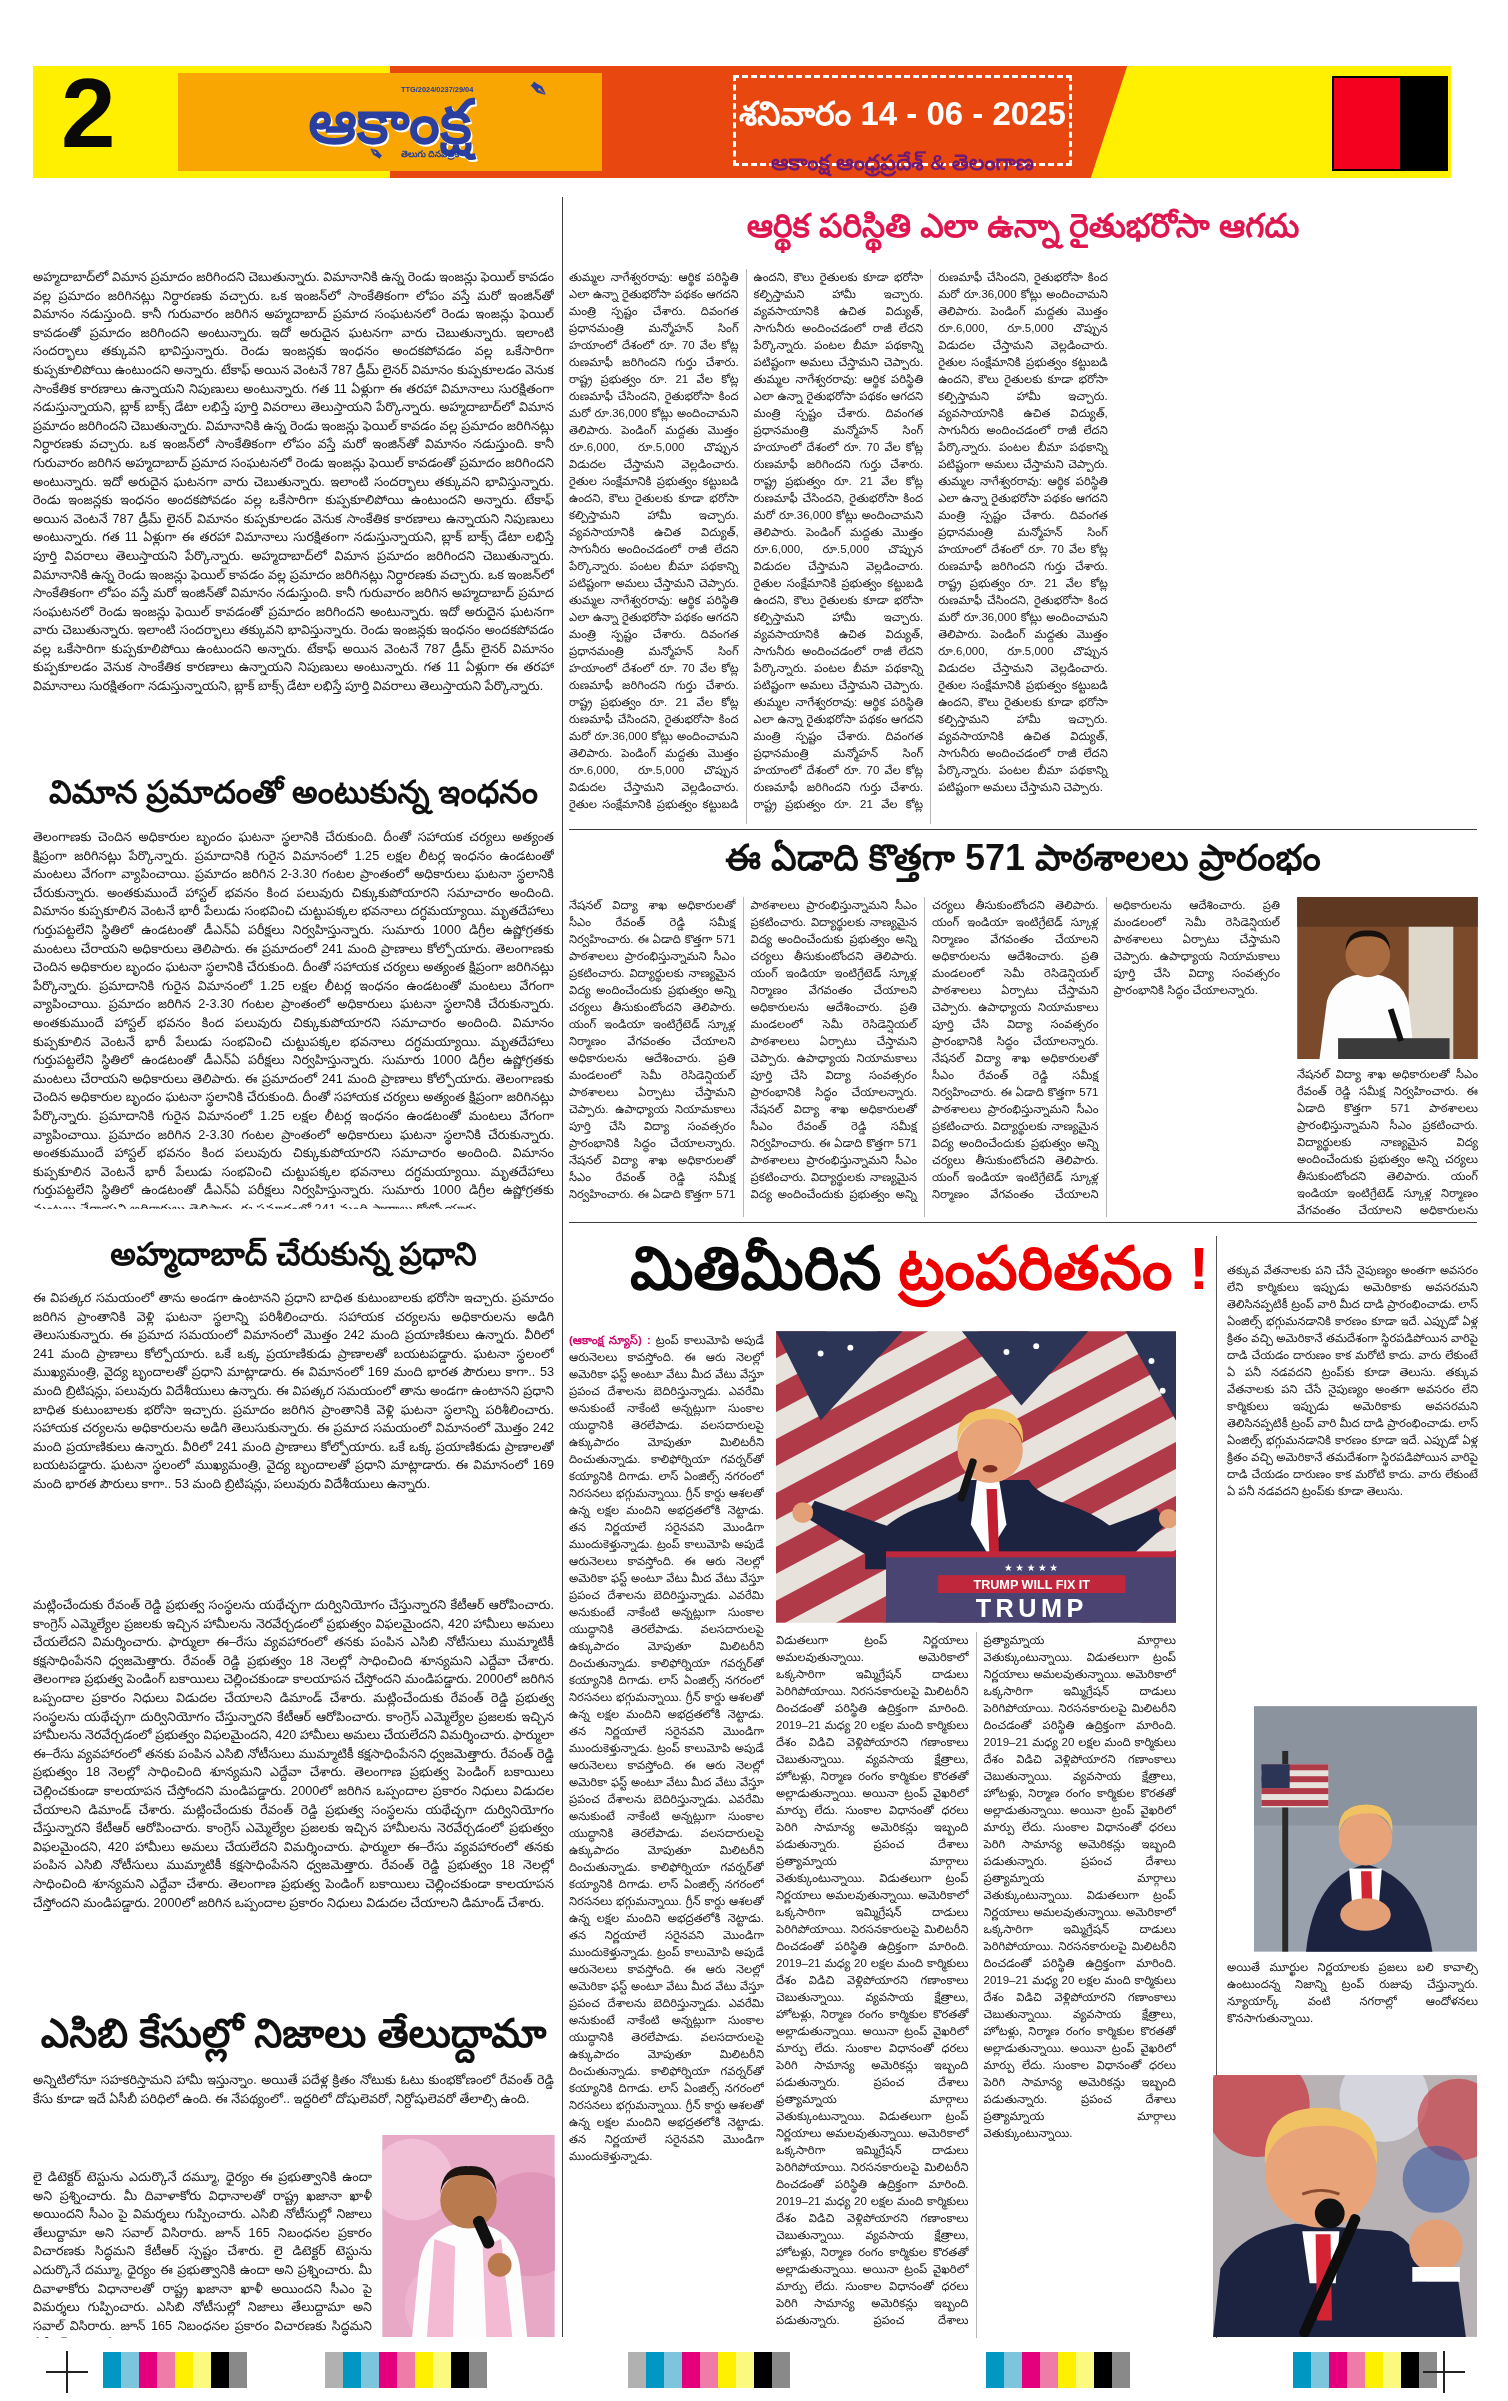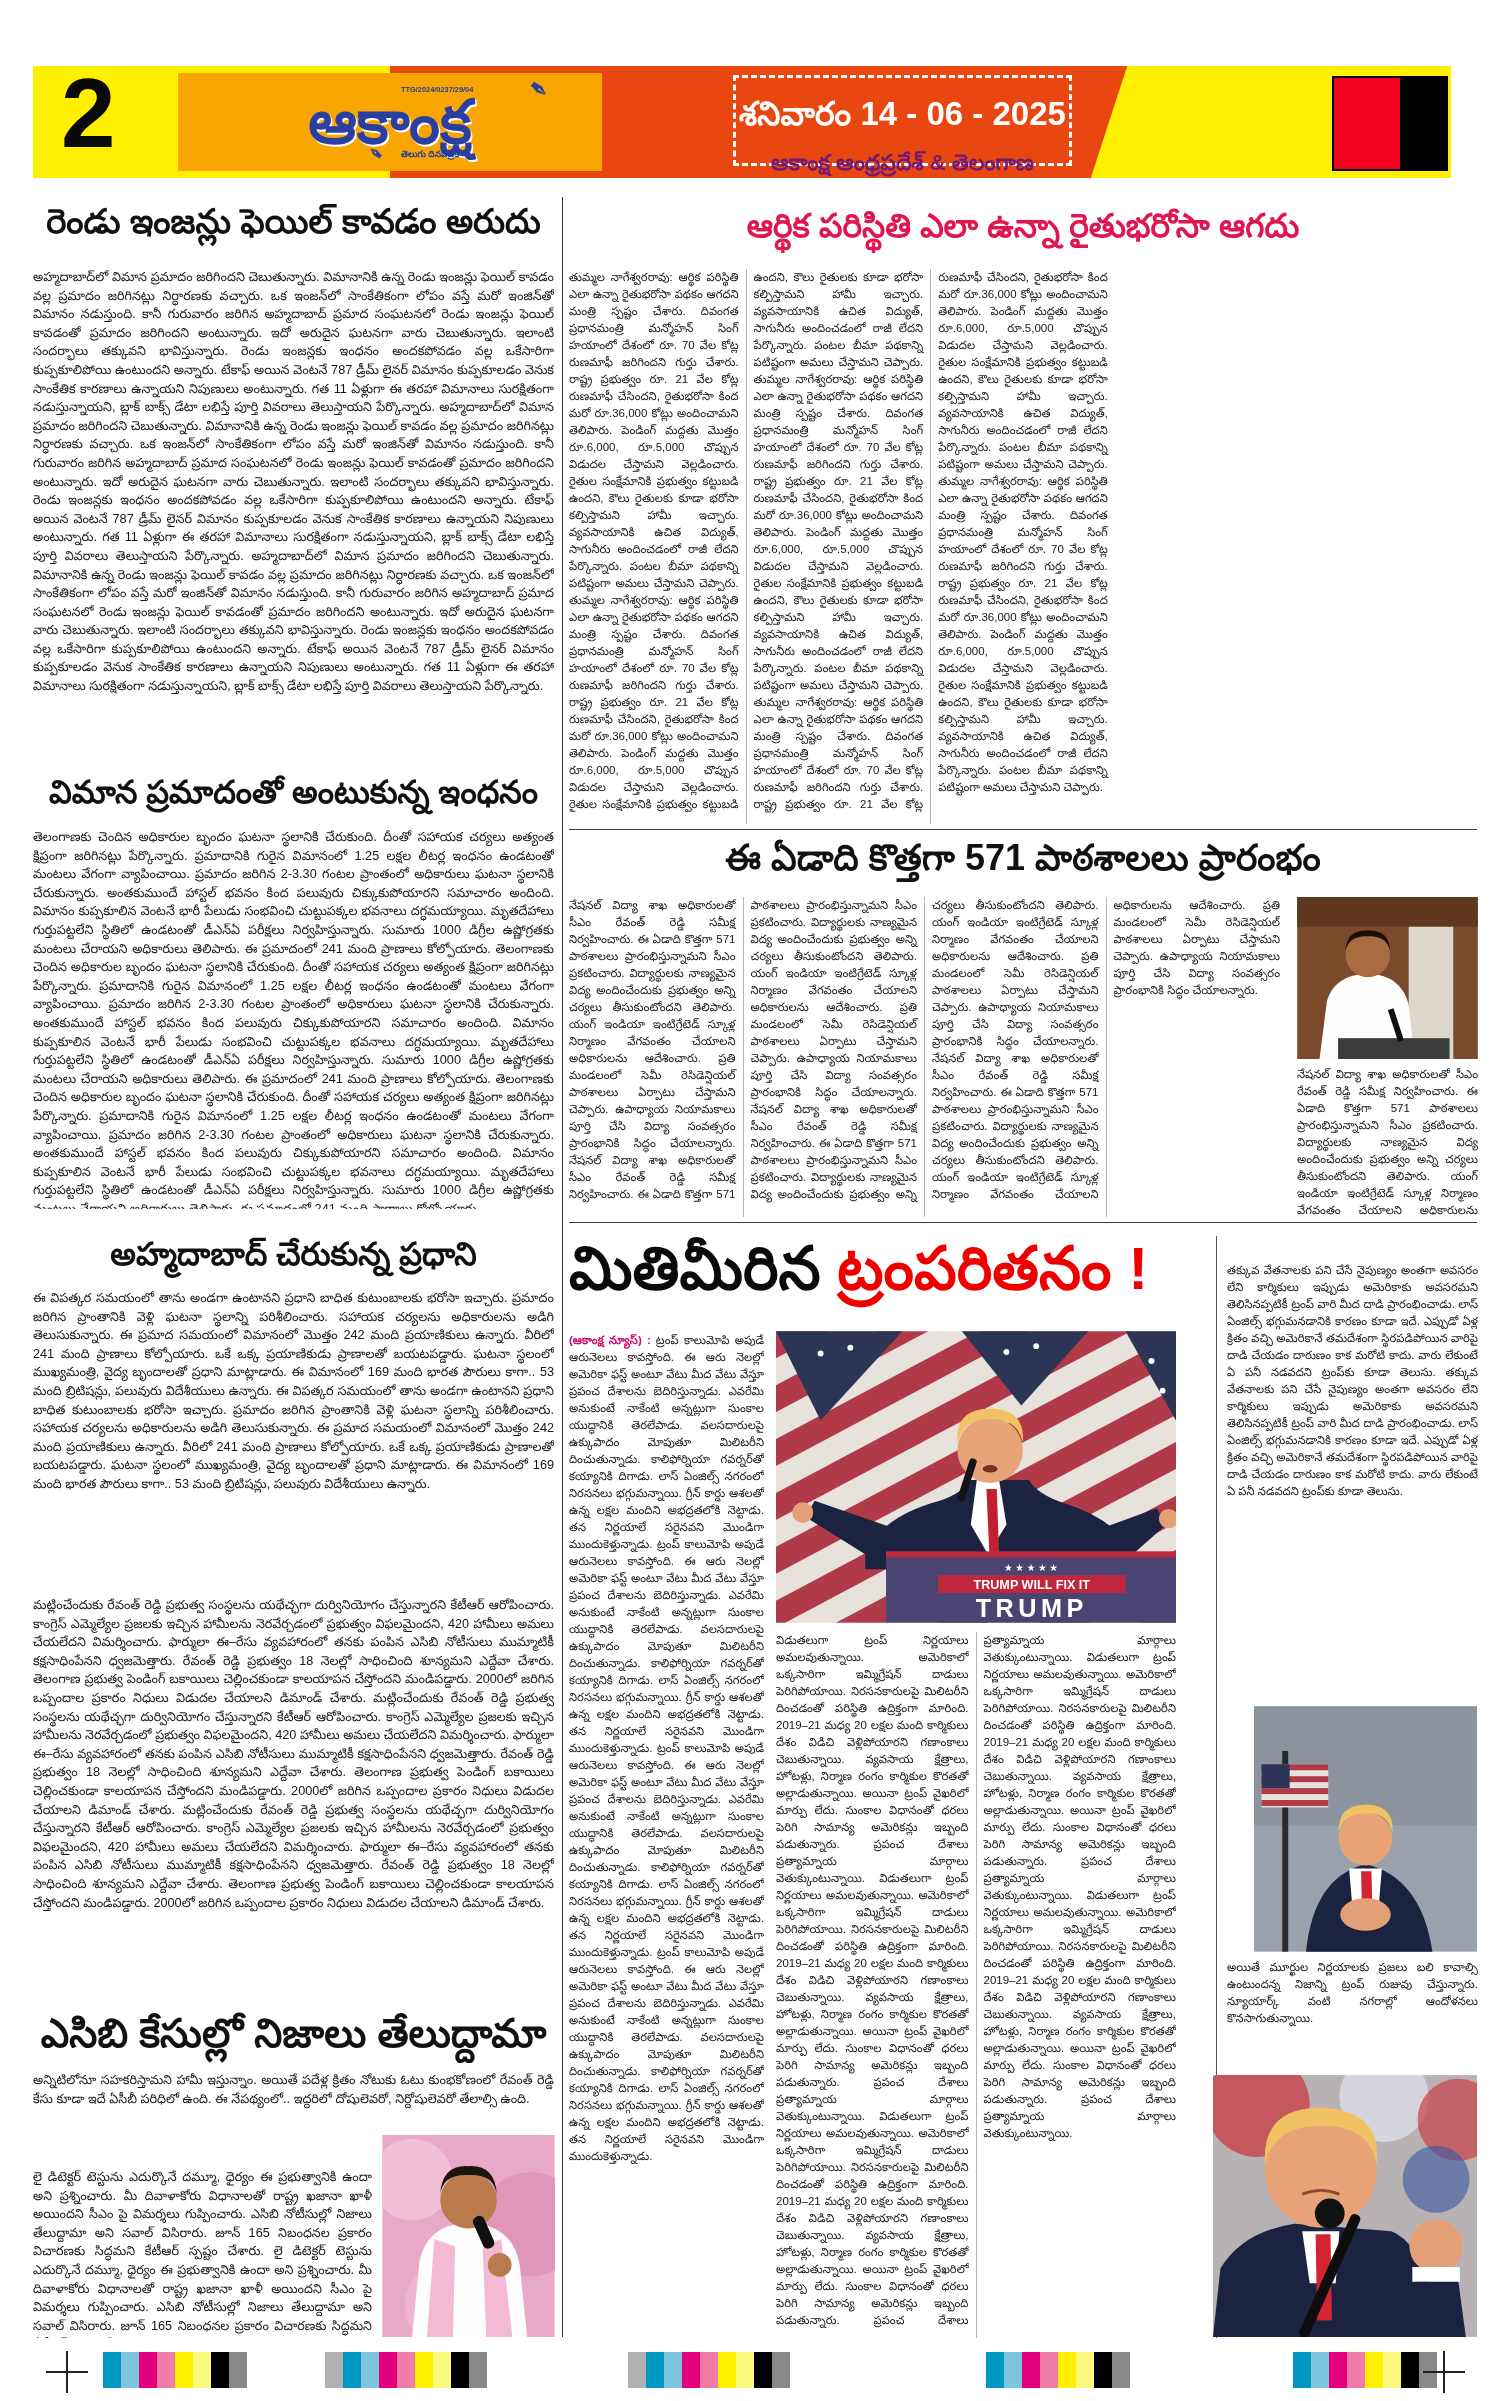--- a/index.html
+++ b/index.html
@@ -51,21 +51,20 @@
       <div style="margin-top:17px;text-align:center;color:#fff;font-size:33px;font-weight:700;">శనివారం 14 - 06 - 2025</div>
       <div style="margin-top:9px;text-align:center;color:#701a75;font-size:22px;font-weight:700;">ఆకాంక్ష ఆంధ్రప్రదేశ్ &amp; తెలంగాణ</div>
     </div>
   </div>
 
   <div class="abs vrule" style="left:562px;top:197px;height:2140px;"></div>
   <div class="abs hrule" style="left:569px;top:829px;width:908px;"></div>
   <div class="abs hrule" style="left:569px;top:1222px;width:908px;"></div>
   <div class="abs vrule" style="left:1216px;top:1236px;height:1102px;border-left:0.7px solid #555;"></div>
 
-  <div class="abs hl" style="left:33px;top:202px;width:521px;font-size:34px;">రెండు ఇంజన్లు ఫెయిల్ కావడం అరుదు</div>
   <div class="abs just body-txt" style="left:33px;top:268px;width:521px;height:480px;">అహ్మదాబాద్‌లో విమాన ప్రమాదం జరిగిందని చెబుతున్నారు. విమానానికి ఉన్న రెండు ఇంజన్లు ఫెయిల్ కావడం వల్ల ప్రమాదం జరిగినట్లు నిర్ధారణకు వచ్చారు. ఒక ఇంజన్‌లో సాంకేతికంగా లోపం వస్తే మరో ఇంజిన్‌తో విమానం నడుస్తుంది. కానీ గురువారం జరిగిన అహ్మదాబాద్ ప్రమాద సంఘటనలో రెండు ఇంజన్లు ఫెయిల్ కావడంతో ప్రమాదం జరిగిందని అంటున్నారు. ఇదో అరుదైన ఘటనగా వారు చెబుతున్నారు. ఇలాంటి సందర్భాలు తక్కువని భావిస్తున్నారు. రెండు ఇంజన్లకు ఇంధనం అందకపోవడం వల్ల ఒకేసారిగా కుప్పకూలిపోయి ఉంటుందని అన్నారు. టేకాఫ్ అయిన వెంటనే 787 డ్రీమ్ లైనర్ విమానం కుప్పకూలడం వెనుక సాంకేతిక కారణాలు ఉన్నాయని నిపుణులు అంటున్నారు. గత 11 ఏళ్లుగా ఈ తరహా విమానాలు సురక్షితంగా నడుస్తున్నాయని, బ్లాక్ బాక్స్ డేటా లభిస్తే పూర్తి వివరాలు తెలుస్తాయని పేర్కొన్నారు. అహ్మదాబాద్‌లో విమాన ప్రమాదం జరిగిందని చెబుతున్నారు. విమానానికి ఉన్న రెండు ఇంజన్లు ఫెయిల్ కావడం వల్ల ప్రమాదం జరిగినట్లు నిర్ధారణకు వచ్చారు. ఒక ఇంజన్‌లో సాంకేతికంగా లోపం వస్తే మరో ఇంజిన్‌తో విమానం నడుస్తుంది. కానీ గురువారం జరిగిన అహ్మదాబాద్ ప్రమాద సంఘటనలో రెండు ఇంజన్లు ఫెయిల్ కావడంతో ప్రమాదం జరిగిందని అంటున్నారు. ఇదో అరుదైన ఘటనగా వారు చెబుతున్నారు. ఇలాంటి సందర్భాలు తక్కువని భావిస్తున్నారు. రెండు ఇంజన్లకు ఇంధనం అందకపోవడం వల్ల ఒకేసారిగా కుప్పకూలిపోయి ఉంటుందని అన్నారు. టేకాఫ్ అయిన వెంటనే 787 డ్రీమ్ లైనర్ విమానం కుప్పకూలడం వెనుక సాంకేతిక కారణాలు ఉన్నాయని నిపుణులు అంటున్నారు. గత 11 ఏళ్లుగా ఈ తరహా విమానాలు సురక్షితంగా నడుస్తున్నాయని, బ్లాక్ బాక్స్ డేటా లభిస్తే పూర్తి వివరాలు తెలుస్తాయని పేర్కొన్నారు. అహ్మదాబాద్‌లో విమాన ప్రమాదం జరిగిందని చెబుతున్నారు. విమానానికి ఉన్న రెండు ఇంజన్లు ఫెయిల్ కావడం వల్ల ప్రమాదం జరిగినట్లు నిర్ధారణకు వచ్చారు. ఒక ఇంజన్‌లో సాంకేతికంగా లోపం వస్తే మరో ఇంజిన్‌తో విమానం నడుస్తుంది. కానీ గురువారం జరిగిన అహ్మదాబాద్ ప్రమాద సంఘటనలో రెండు ఇంజన్లు ఫెయిల్ కావడంతో ప్రమాదం జరిగిందని అంటున్నారు. ఇదో అరుదైన ఘటనగా వారు చెబుతున్నారు. ఇలాంటి సందర్భాలు తక్కువని భావిస్తున్నారు. రెండు ఇంజన్లకు ఇంధనం అందకపోవడం వల్ల ఒకేసారిగా కుప్పకూలిపోయి ఉంటుందని అన్నారు. టేకాఫ్ అయిన వెంటనే 787 డ్రీమ్ లైనర్ విమానం కుప్పకూలడం వెనుక సాంకేతిక కారణాలు ఉన్నాయని నిపుణులు అంటున్నారు. గత 11 ఏళ్లుగా ఈ తరహా విమానాలు సురక్షితంగా నడుస్తున్నాయని, బ్లాక్ బాక్స్ డేటా లభిస్తే పూర్తి వివరాలు తెలుస్తాయని పేర్కొన్నారు.</div>
 
   <div class="abs hl" style="left:33px;top:774px;width:521px;font-size:32px;">విమాన ప్రమాదంతో అంటుకున్న ఇంధనం</div>
   <div class="abs just body-txt" style="left:33px;top:828px;width:521px;height:381px;">తెలంగాణకు చెందిన అధికారుల బృందం ఘటనా స్థలానికి చేరుకుంది. దీంతో సహాయక చర్యలు అత్యంత క్షిప్రంగా జరిగినట్లు పేర్కొన్నారు. ప్రమాదానికి గురైన విమానంలో 1.25 లక్షల లీటర్ల ఇంధనం ఉండటంతో మంటలు వేగంగా వ్యాపించాయి. ప్రమాదం జరిగిన 2-3.30 గంటల ప్రాంతంలో అధికారులు ఘటనా స్థలానికి చేరుకున్నారు. అంతకుముందే హాస్టల్ భవనం కింద పలువురు చిక్కుకుపోయారని సమాచారం అందింది. విమానం కుప్పకూలిన వెంటనే భారీ పేలుడు సంభవించి చుట్టుపక్కల భవనాలు దగ్ధమయ్యాయి. మృతదేహాలు గుర్తుపట్టలేని స్థితిలో ఉండటంతో డీఎన్ఏ పరీక్షలు నిర్వహిస్తున్నారు. సుమారు 1000 డిగ్రీల ఉష్ణోగ్రతకు మంటలు చేరాయని అధికారులు తెలిపారు. ఈ ప్రమాదంలో 241 మంది ప్రాణాలు కోల్పోయారు. తెలంగాణకు చెందిన అధికారుల బృందం ఘటనా స్థలానికి చేరుకుంది. దీంతో సహాయక చర్యలు అత్యంత క్షిప్రంగా జరిగినట్లు పేర్కొన్నారు. ప్రమాదానికి గురైన విమానంలో 1.25 లక్షల లీటర్ల ఇంధనం ఉండటంతో మంటలు వేగంగా వ్యాపించాయి. ప్రమాదం జరిగిన 2-3.30 గంటల ప్రాంతంలో అధికారులు ఘటనా స్థలానికి చేరుకున్నారు. అంతకుముందే హాస్టల్ భవనం కింద పలువురు చిక్కుకుపోయారని సమాచారం అందింది. విమానం కుప్పకూలిన వెంటనే భారీ పేలుడు సంభవించి చుట్టుపక్కల భవనాలు దగ్ధమయ్యాయి. మృతదేహాలు గుర్తుపట్టలేని స్థితిలో ఉండటంతో డీఎన్ఏ పరీక్షలు నిర్వహిస్తున్నారు. సుమారు 1000 డిగ్రీల ఉష్ణోగ్రతకు మంటలు చేరాయని అధికారులు తెలిపారు. ఈ ప్రమాదంలో 241 మంది ప్రాణాలు కోల్పోయారు. తెలంగాణకు చెందిన అధికారుల బృందం ఘటనా స్థలానికి చేరుకుంది. దీంతో సహాయక చర్యలు అత్యంత క్షిప్రంగా జరిగినట్లు పేర్కొన్నారు. ప్రమాదానికి గురైన విమానంలో 1.25 లక్షల లీటర్ల ఇంధనం ఉండటంతో మంటలు వేగంగా వ్యాపించాయి. ప్రమాదం జరిగిన 2-3.30 గంటల ప్రాంతంలో అధికారులు ఘటనా స్థలానికి చేరుకున్నారు. అంతకుముందే హాస్టల్ భవనం కింద పలువురు చిక్కుకుపోయారని సమాచారం అందింది. విమానం కుప్పకూలిన వెంటనే భారీ పేలుడు సంభవించి చుట్టుపక్కల భవనాలు దగ్ధమయ్యాయి. మృతదేహాలు గుర్తుపట్టలేని స్థితిలో ఉండటంతో డీఎన్ఏ పరీక్షలు నిర్వహిస్తున్నారు. సుమారు 1000 డిగ్రీల ఉష్ణోగ్రతకు మంటలు చేరాయని అధికారులు తెలిపారు. ఈ ప్రమాదంలో 241 మంది ప్రాణాలు కోల్పోయారు.</div>
 
   <div class="abs hl" style="left:33px;top:1236px;width:521px;font-size:32px;">అహ్మదాబాద్ చేరుకున్న ప్రధాని</div>
   <div class="abs just body-txt" style="left:33px;top:1289px;width:521px;height:231px;">ఈ విపత్కర సమయంలో తాను అండగా ఉంటానని ప్రధాని బాధిత కుటుంబాలకు భరోసా ఇచ్చారు. ప్రమాదం జరిగిన ప్రాంతానికి వెళ్లి ఘటనా స్థలాన్ని పరిశీలించారు. సహాయక చర్యలను అధికారులను అడిగి తెలుసుకున్నారు. ఈ ప్రమాద సమయంలో విమానంలో మొత్తం 242 మంది ప్రయాణికులు ఉన్నారు. వీరిలో 241 మంది ప్రాణాలు కోల్పోయారు. ఒకే ఒక్క ప్రయాణికుడు ప్రాణాలతో బయటపడ్డారు. ఘటనా స్థలంలో ముఖ్యమంత్రి, వైద్య బృందాలతో ప్రధాని మాట్లాడారు. ఈ విమానంలో 169 మంది భారత పౌరులు కాగా.. 53 మంది బ్రిటిషన్లు, పలువురు విదేశీయులు ఉన్నారు. ఈ విపత్కర సమయంలో తాను అండగా ఉంటానని ప్రధాని బాధిత కుటుంబాలకు భరోసా ఇచ్చారు. ప్రమాదం జరిగిన ప్రాంతానికి వెళ్లి ఘటనా స్థలాన్ని పరిశీలించారు. సహాయక చర్యలను అధికారులను అడిగి తెలుసుకున్నారు. ఈ ప్రమాద సమయంలో విమానంలో మొత్తం 242 మంది ప్రయాణికులు ఉన్నారు. వీరిలో 241 మంది ప్రాణాలు కోల్పోయారు. ఒకే ఒక్క ప్రయాణికుడు ప్రాణాలతో బయటపడ్డారు. ఘటనా స్థలంలో ముఖ్యమంత్రి, వైద్య బృందాలతో ప్రధాని మాట్లాడారు. ఈ విమానంలో 169 మంది భారత పౌరులు కాగా.. 53 మంది బ్రిటిషన్లు, పలువురు విదేశీయులు ఉన్నారు.</div>
 
   <div class="abs just body-txt" style="left:33px;top:1596px;width:521px;height:390px;">మట్లించేందుకు రేవంత్ రెడ్డి ప్రభుత్వ సంస్థలను యథేచ్ఛగా దుర్వినియోగం చేస్తున్నారని కేటీఆర్ ఆరోపించారు. కాంగ్రెస్ ఎమ్మెల్యేల ప్రజలకు ఇచ్చిన హామీలను నెరవేర్చడంలో ప్రభుత్వం విఫలమైందని, 420 హామీలు అమలు చేయలేదని విమర్శించారు. ఫార్ములా ఈ–రేసు వ్యవహారంలో తనకు పంపిన ఎసిబి నోటీసులు ముమ్మాటికీ కక్షసాధింపేనని ధ్వజమెత్తారు. రేవంత్ రెడ్డి ప్రభుత్వం 18 నెలల్లో సాధించింది శూన్యమని ఎద్దేవా చేశారు. తెలంగాణ ప్రభుత్వ పెండింగ్ బకాయిలు చెల్లించకుండా కాలయాపన చేస్తోందని మండిపడ్డారు. 2000లో జరిగిన ఒప్పందాల ప్రకారం నిధులు విడుదల చేయాలని డిమాండ్ చేశారు. మట్లించేందుకు రేవంత్ రెడ్డి ప్రభుత్వ సంస్థలను యథేచ్ఛగా దుర్వినియోగం చేస్తున్నారని కేటీఆర్ ఆరోపించారు. కాంగ్రెస్ ఎమ్మెల్యేల ప్రజలకు ఇచ్చిన హామీలను నెరవేర్చడంలో ప్రభుత్వం విఫలమైందని, 420 హామీలు అమలు చేయలేదని విమర్శించారు. ఫార్ములా ఈ–రేసు వ్యవహారంలో తనకు పంపిన ఎసిబి నోటీసులు ముమ్మాటికీ కక్షసాధింపేనని ధ్వజమెత్తారు. రేవంత్ రెడ్డి ప్రభుత్వం 18 నెలల్లో సాధించింది శూన్యమని ఎద్దేవా చేశారు. తెలంగాణ ప్రభుత్వ పెండింగ్ బకాయిలు చెల్లించకుండా కాలయాపన చేస్తోందని మండిపడ్డారు. 2000లో జరిగిన ఒప్పందాల ప్రకారం నిధులు విడుదల చేయాలని డిమాండ్ చేశారు. మట్లించేందుకు రేవంత్ రెడ్డి ప్రభుత్వ సంస్థలను యథేచ్ఛగా దుర్వినియోగం చేస్తున్నారని కేటీఆర్ ఆరోపించారు. కాంగ్రెస్ ఎమ్మెల్యేల ప్రజలకు ఇచ్చిన హామీలను నెరవేర్చడంలో ప్రభుత్వం విఫలమైందని, 420 హామీలు అమలు చేయలేదని విమర్శించారు. ఫార్ములా ఈ–రేసు వ్యవహారంలో తనకు పంపిన ఎసిబి నోటీసులు ముమ్మాటికీ కక్షసాధింపేనని ధ్వజమెత్తారు. రేవంత్ రెడ్డి ప్రభుత్వం 18 నెలల్లో సాధించింది శూన్యమని ఎద్దేవా చేశారు. తెలంగాణ ప్రభుత్వ పెండింగ్ బకాయిలు చెల్లించకుండా కాలయాపన చేస్తోందని మండిపడ్డారు. 2000లో జరిగిన ఒప్పందాల ప్రకారం నిధులు విడుదల చేయాలని డిమాండ్ చేశారు.</div>
 
@@ -106,21 +105,21 @@
       <rect x="0" y="0" width="243" height="40" fill="#5e3820"></rect>
       <path d="M30 218 L40 140 Q50 105 95 103 Q140 105 150 145 L158 218 Z" fill="#fdfdfd"></path>
       <circle cx="95" cy="78" r="30" fill="#a96b40"></circle>
       <path d="M65 72 Q66 44 95 45 Q124 44 125 72 Q120 52 95 53 Q70 52 65 72 Z" fill="#17100c"></path>
       <rect x="55" y="190" width="150" height="28" fill="#3b3b3b"></rect>
       <rect x="128" y="150" width="8" height="45" transform="rotate(-18 132 170)" fill="#101010"></rect>
     </svg>
   </div>
   <div class="abs just col-txt" style="left:1297px;top:1066px;width:181px;height:149px;">నేషనల్ విద్యా శాఖ అధికారులతో సీఎం రేవంత్ రెడ్డి సమీక్ష నిర్వహించారు. ఈ ఏడాది కొత్తగా 571 పాఠశాలలు ప్రారంభిస్తున్నామని సీఎం ప్రకటించారు. విద్యార్థులకు నాణ్యమైన విద్య అందించేందుకు ప్రభుత్వం అన్ని చర్యలు తీసుకుంటోందని తెలిపారు. యంగ్ ఇండియా ఇంటిగ్రేటెడ్ స్కూళ్ల నిర్మాణం వేగవంతం చేయాలని అధికారులను ఆదేశించారు. ప్రతి మండలంలో సెమీ రెసిడెన్షియల్ పాఠశాలలు ఏర్పాటు చేస్తామని చెప్పారు. ఉపాధ్యాయ నియామకాలు పూర్తి చేసి విద్యా సంవత్సరం ప్రారంభానికి సిద్ధం చేయాలన్నారు.</div>
 
-  <div class="abs" style="left:569px;top:1237px;width:640px;text-align:left;font-size:60px;font-weight:800;line-height:1.05;">
+  <div class="abs" style="left:569px;top:1237px;width:640px;text-align:right;font-size:60px;font-weight:800;line-height:1.05;">
     <span style="color:#0a0a0a;">మితిమీరిన</span>
     <span style="color:#ee0000;">ట్రంపరితనం !</span>
   </div>
 
   <div class="abs just col-txt" style="left:569px;top:1332px;width:195px;height:1005px;">
     <span class="byline">(ఆకాంక్ష న్యూస్) :</span>
     <span>ట్రంప్ కాలుమోపి అపుడే ఆరునెలలు కావస్తోంది. ఈ ఆరు నెలల్లో అమెరికా ఫస్ట్ అంటూ వేటు మీద వేటు వేస్తూ ప్రపంచ దేశాలను బెదిరిస్తున్నాడు. ఎవరేమి అనుకుంటే నాకేంటి అన్నట్లుగా సుంకాల యుద్ధానికి తెరలేపాడు. వలసదారులపై ఉక్కుపాదం మోపుతూ మిలిటరీని దించుతున్నాడు. కాలిఫోర్నియా గవర్నర్‌తో కయ్యానికి దిగాడు. లాస్ ఏంజిల్స్ నగరంలో నిరసనలు భగ్గుమన్నాయి. గ్రీన్ కార్డు ఆశలతో ఉన్న లక్షల మందిని అభద్రతలోకి నెట్టాడు. తన నిర్ణయాలే సరైనవని మొండిగా ముందుకెళ్తున్నాడు. ట్రంప్ కాలుమోపి అపుడే ఆరునెలలు కావస్తోంది. ఈ ఆరు నెలల్లో అమెరికా ఫస్ట్ అంటూ వేటు మీద వేటు వేస్తూ ప్రపంచ దేశాలను బెదిరిస్తున్నాడు. ఎవరేమి అనుకుంటే నాకేంటి అన్నట్లుగా సుంకాల యుద్ధానికి తెరలేపాడు. వలసదారులపై ఉక్కుపాదం మోపుతూ మిలిటరీని దించుతున్నాడు. కాలిఫోర్నియా గవర్నర్‌తో కయ్యానికి దిగాడు. లాస్ ఏంజిల్స్ నగరంలో నిరసనలు భగ్గుమన్నాయి. గ్రీన్ కార్డు ఆశలతో ఉన్న లక్షల మందిని అభద్రతలోకి నెట్టాడు. తన నిర్ణయాలే సరైనవని మొండిగా ముందుకెళ్తున్నాడు. ట్రంప్ కాలుమోపి అపుడే ఆరునెలలు కావస్తోంది. ఈ ఆరు నెలల్లో అమెరికా ఫస్ట్ అంటూ వేటు మీద వేటు వేస్తూ ప్రపంచ దేశాలను బెదిరిస్తున్నాడు. ఎవరేమి అనుకుంటే నాకేంటి అన్నట్లుగా సుంకాల యుద్ధానికి తెరలేపాడు. వలసదారులపై ఉక్కుపాదం మోపుతూ మిలిటరీని దించుతున్నాడు. కాలిఫోర్నియా గవర్నర్‌తో కయ్యానికి దిగాడు. లాస్ ఏంజిల్స్ నగరంలో నిరసనలు భగ్గుమన్నాయి. గ్రీన్ కార్డు ఆశలతో ఉన్న లక్షల మందిని అభద్రతలోకి నెట్టాడు. తన నిర్ణయాలే సరైనవని మొండిగా ముందుకెళ్తున్నాడు. ట్రంప్ కాలుమోపి అపుడే ఆరునెలలు కావస్తోంది. ఈ ఆరు నెలల్లో అమెరికా ఫస్ట్ అంటూ వేటు మీద వేటు వేస్తూ ప్రపంచ దేశాలను బెదిరిస్తున్నాడు. ఎవరేమి అనుకుంటే నాకేంటి అన్నట్లుగా సుంకాల యుద్ధానికి తెరలేపాడు. వలసదారులపై ఉక్కుపాదం మోపుతూ మిలిటరీని దించుతున్నాడు. కాలిఫోర్నియా గవర్నర్‌తో కయ్యానికి దిగాడు. లాస్ ఏంజిల్స్ నగరంలో నిరసనలు భగ్గుమన్నాయి. గ్రీన్ కార్డు ఆశలతో ఉన్న లక్షల మందిని అభద్రతలోకి నెట్టాడు. తన నిర్ణయాలే సరైనవని మొండిగా ముందుకెళ్తున్నాడు.</span>
   </div>
 
   <div class="abs" style="left:776px;top:1331px;width:400px;height:292px;">

